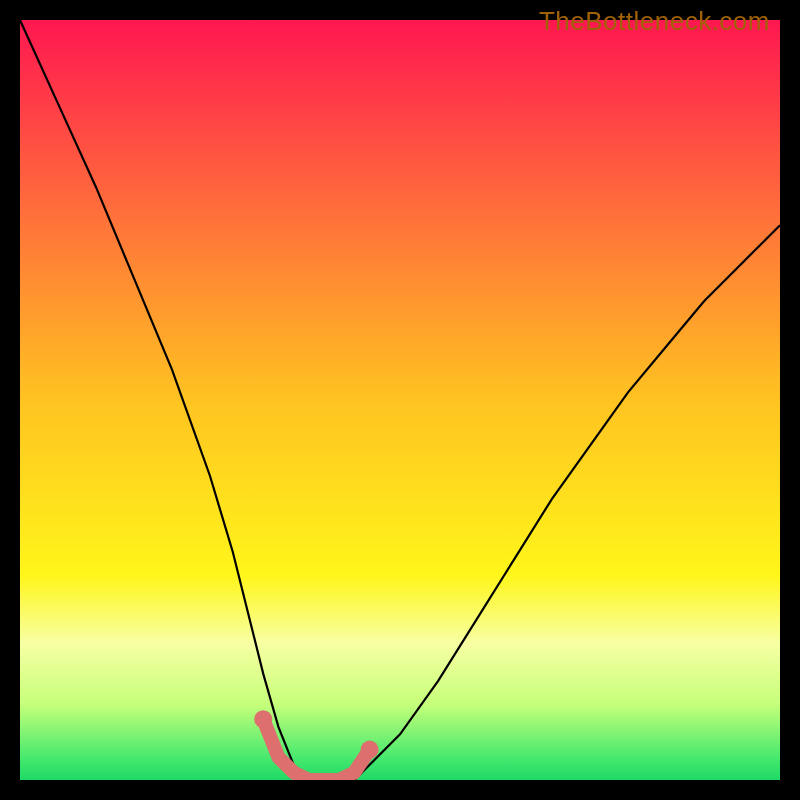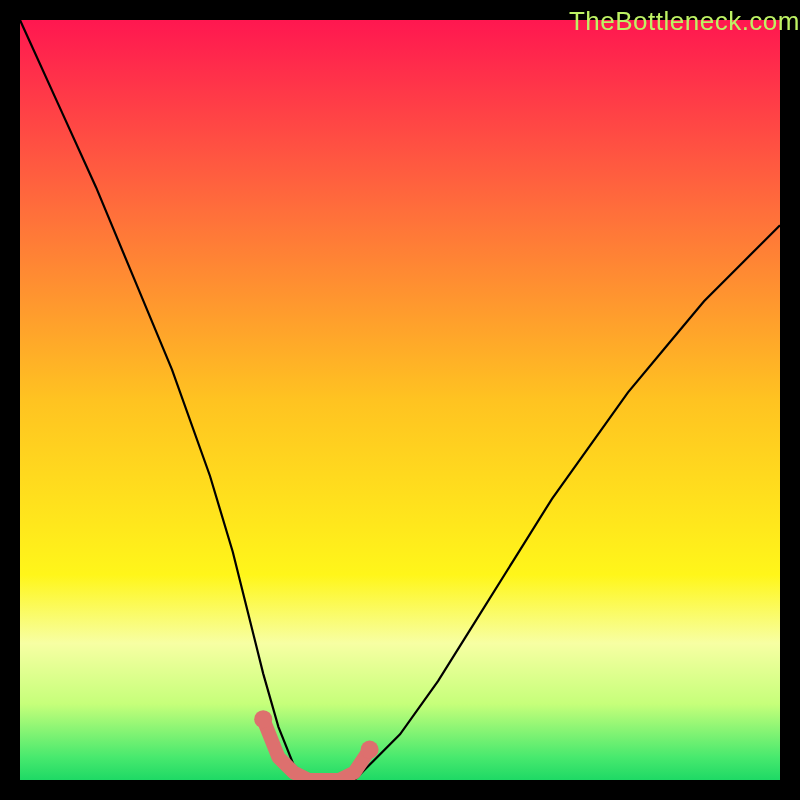--- a/index.html
+++ b/index.html
@@ -6,22 +6,22 @@
   html, body { width: 800px; height: 800px; background: #000; overflow: hidden; }
   .frame {
     position: relative;
     width: 800px;
     height: 800px;
     background: #000;
   }
   .watermark {
     position: absolute;
     top: 6px;
-    right: 0;
-    color: #bef264;
+    right: 30px;
+    color: #a16207;
     font-family: Arial, Helvetica, sans-serif;
     font-size: 26px;
     letter-spacing: 0.5px;
     z-index: 10;
     user-select: none;
   }
   .plot-area {
     position: absolute;
     left: 20px;
     top: 20px;

